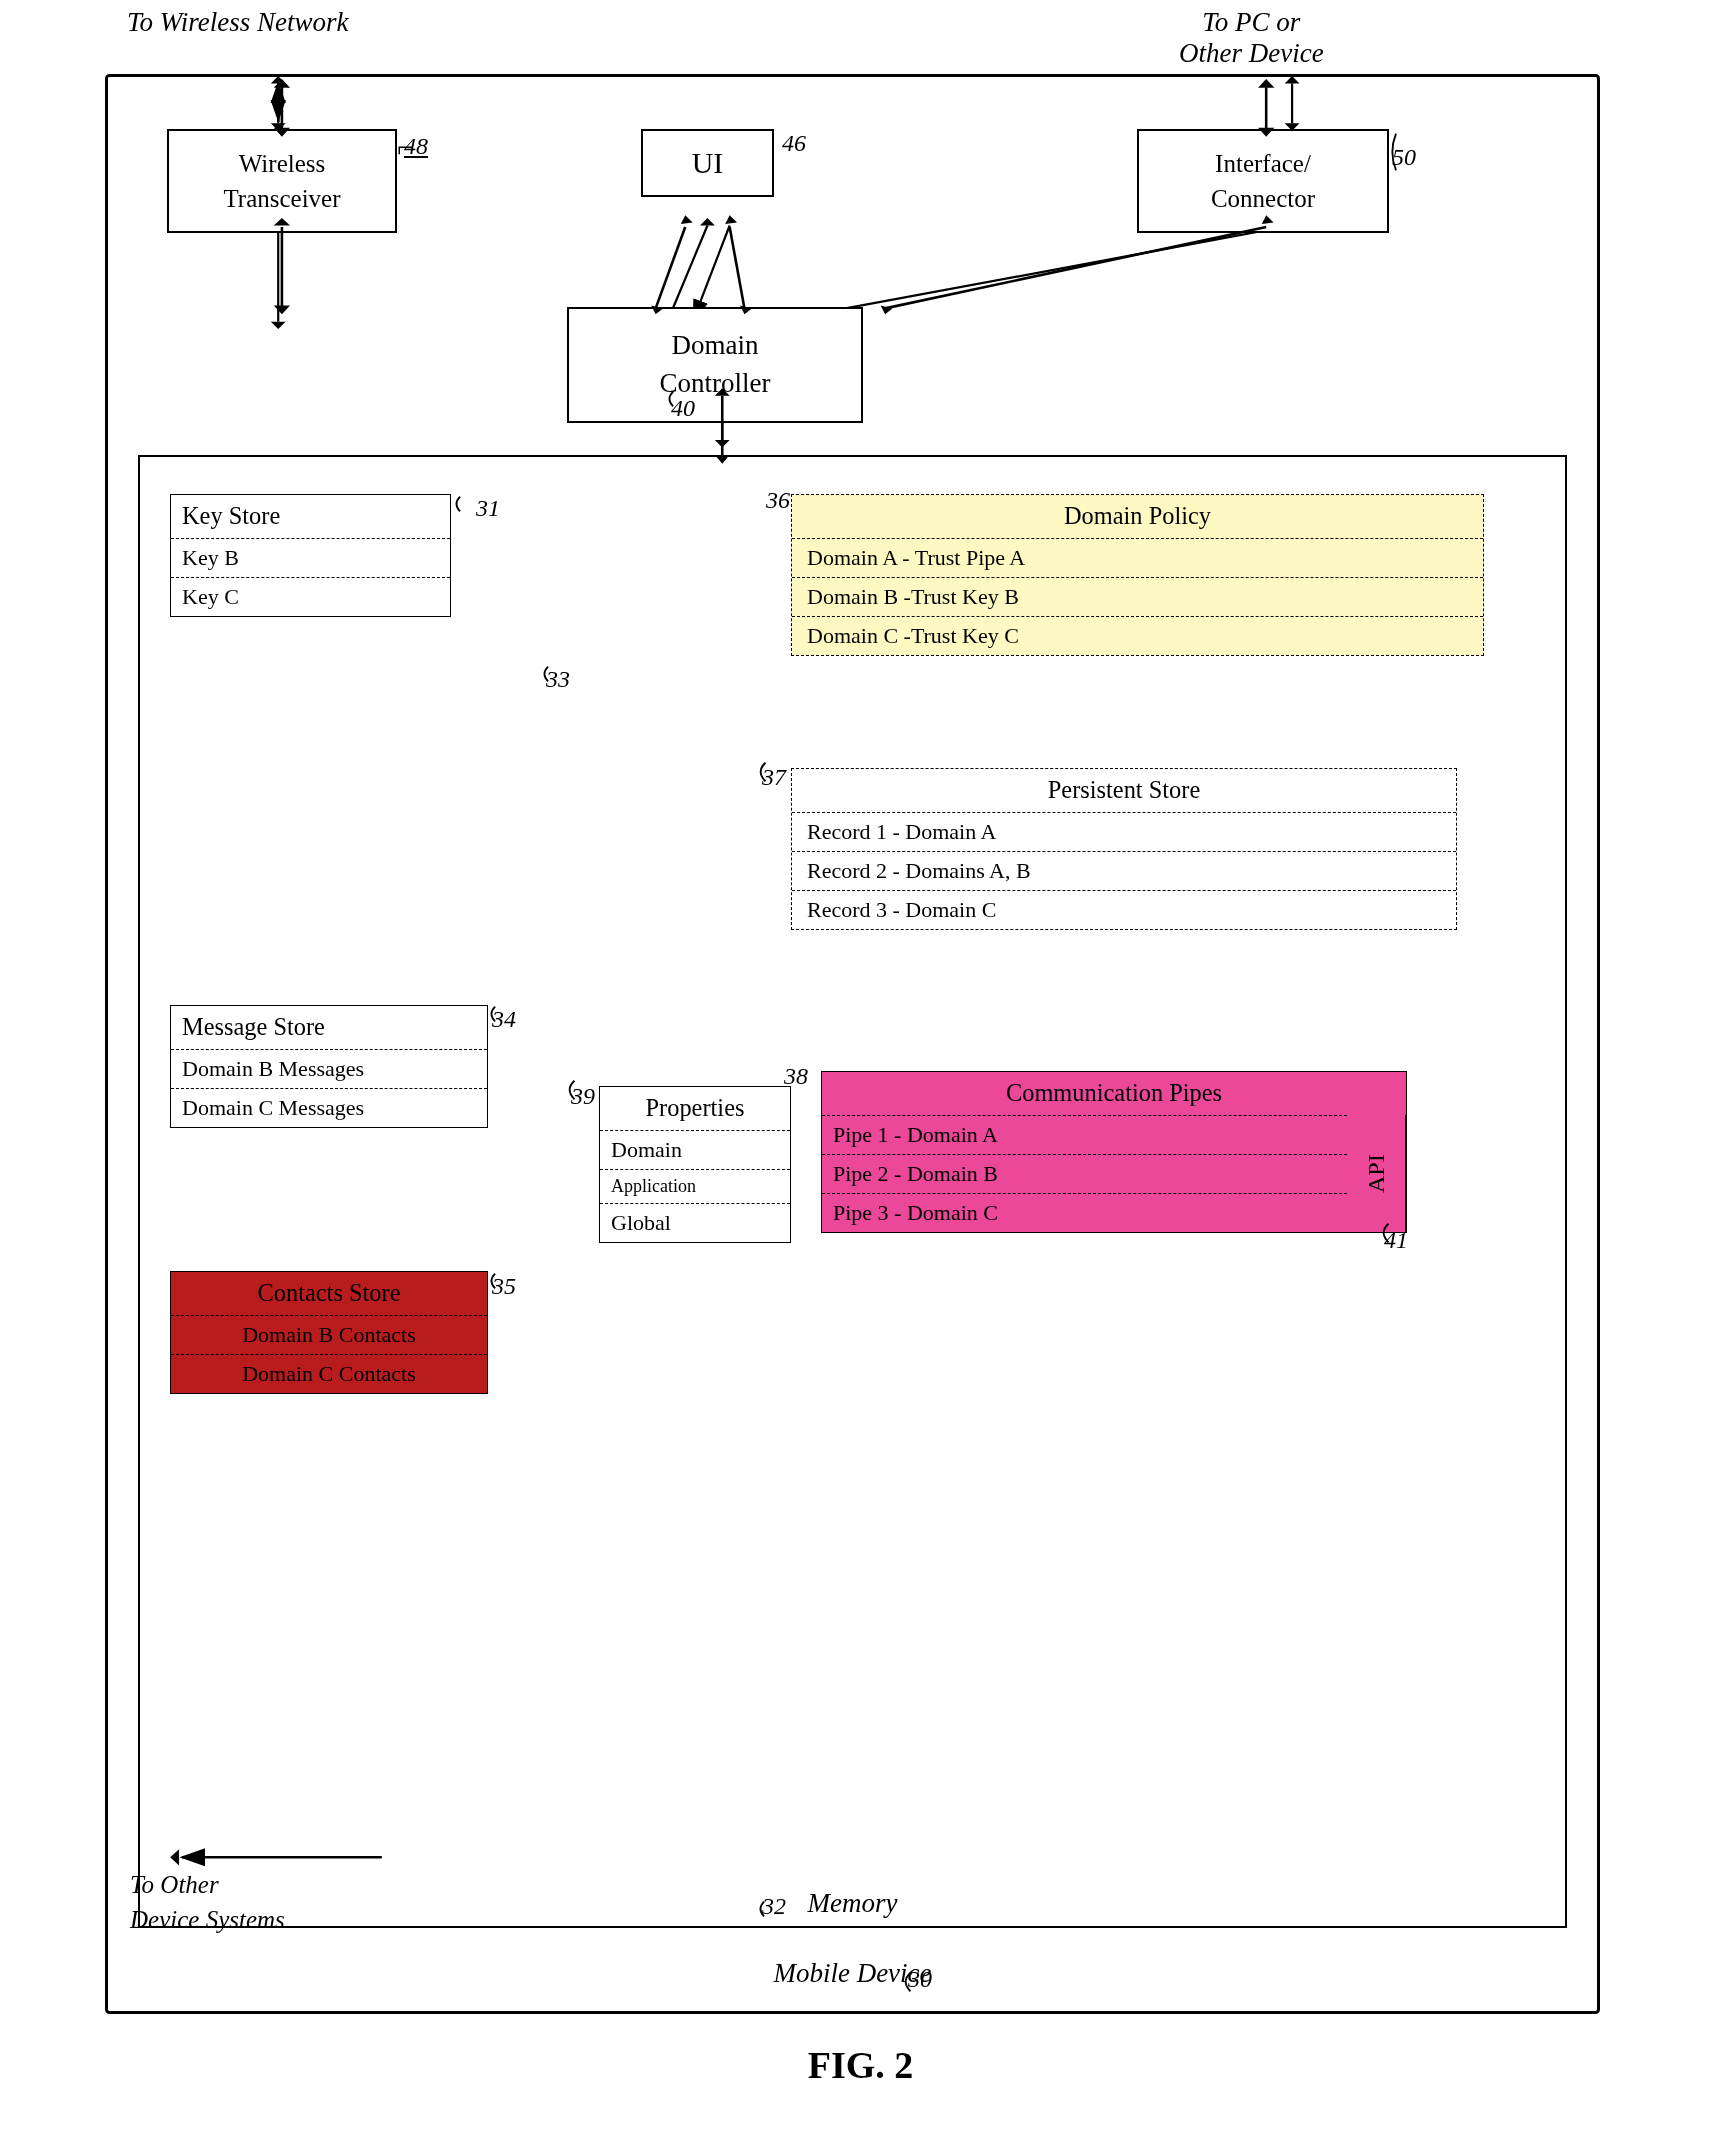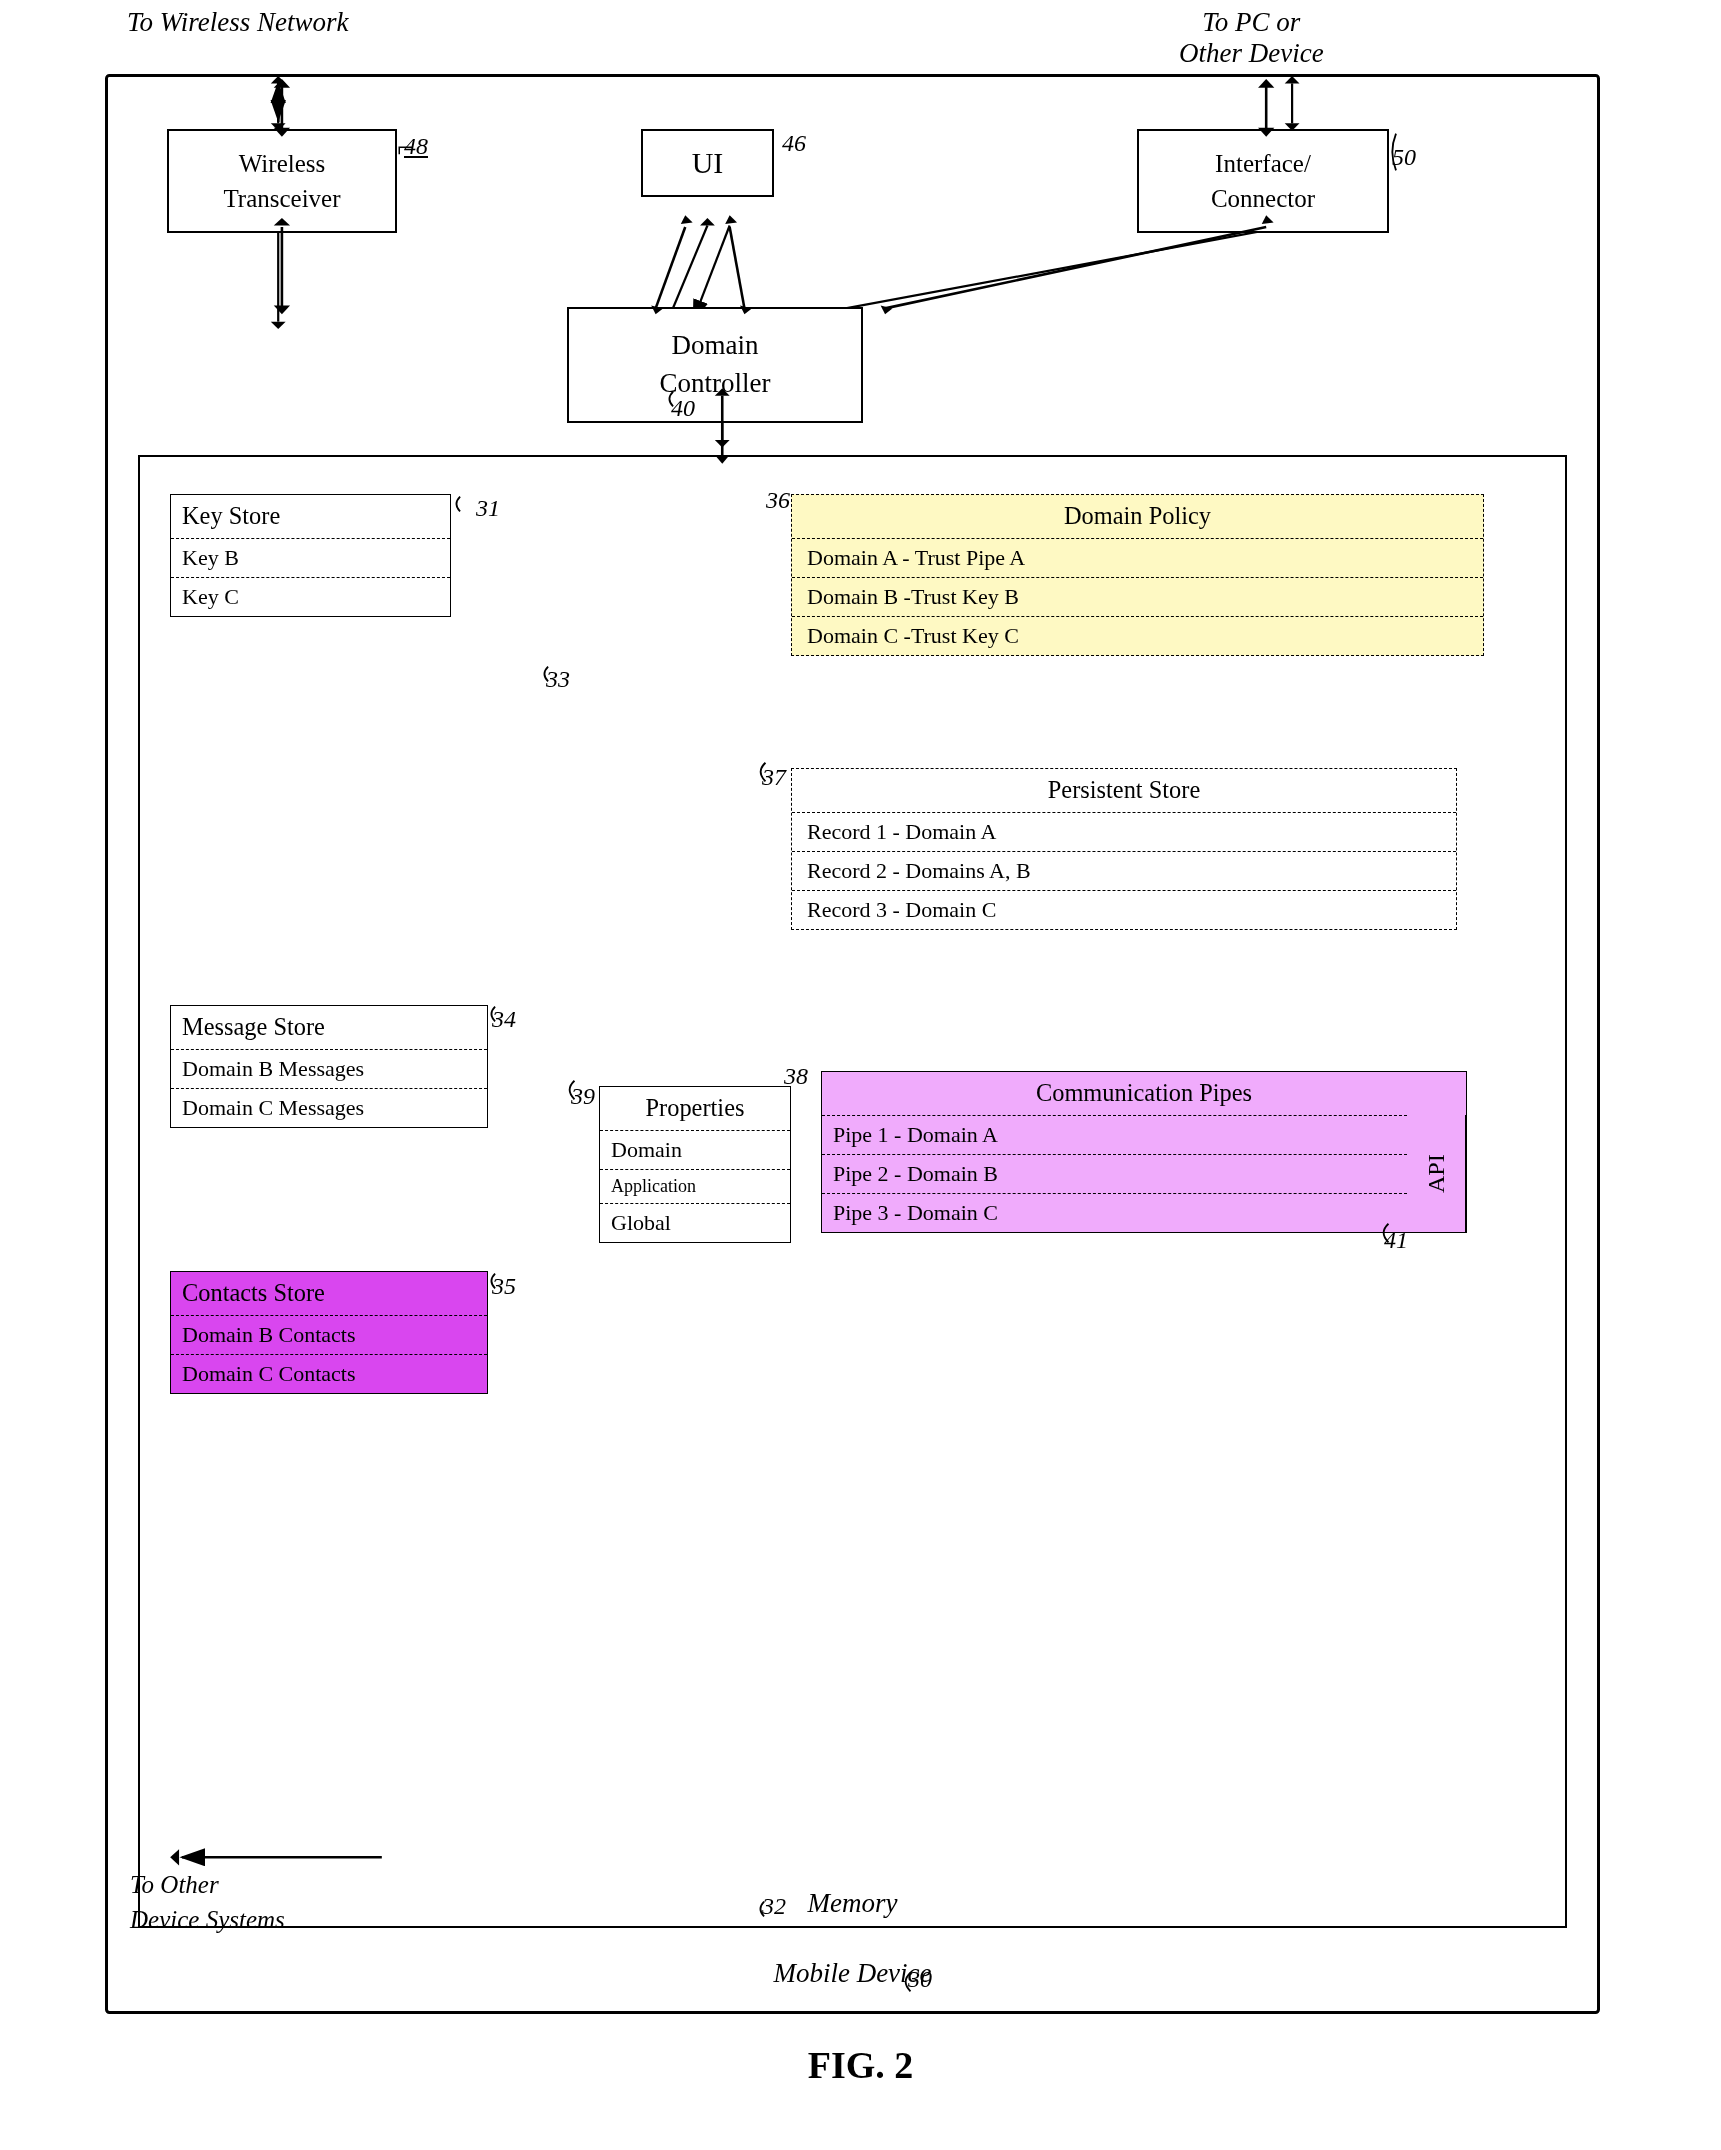--- a/index.html
+++ b/index.html
@@ -163,21 +163,21 @@
         <div style="font-size:24.4px; padding:7.4px 11px;">Message Store</div>
         <div style="font-size:22px; padding:6px 11px; border-top:1.5px dashed #000;">Domain B Messages</div>
         <div style="font-size:22px; padding:6px 11px; border-top:1.5px dashed #000;">Domain C Messages</div>
       </div>
 
       <div style="position:absolute; top:549px; left:352px; font-size:24px; font-style:italic;">34</div>
       <svg style="position:absolute;top:546px;left:344px;width:18.5px;height:22px;" viewBox="0 0 25 30" width="18.5" height="22">
         <path d="M 15 5 Q 5 15 15 25" stroke="#000" stroke-width="2.5" fill="none"></path>
       </svg>
 
-      <div style="position:absolute; top:814px; left:30px; width:318px; border:1.5px solid #000; background:#d946ef;">
+      <div style="position:absolute; top:814px; left:30px; width:318px; border:1.5px solid #000; background:#b91c1c;text-align:center;">
         <div style="font-size:24.4px; padding:7.4px 11px;">Contacts Store</div>
         <div style="font-size:22px; padding:6px 11px; border-top:1.5px dashed #000;">Domain B Contacts</div>
         <div style="font-size:22px; padding:6px 11px; border-top:1.5px dashed #000;">Domain C Contacts</div>
       </div>
 
       <div style="position:absolute; top:816px; left:352px; font-size:24px; font-style:italic;">35</div>
       <svg style="position:absolute;top:813px;left:344px;width:18.5px;height:22px;" viewBox="0 0 25 30" width="18.5" height="22">
         <path d="M 15 5 Q 5 15 15 25" stroke="#000" stroke-width="2.5" fill="none"></path>
       </svg>
 
@@ -207,21 +207,21 @@
         <div style="font-size:22px; padding:6px 11px; border-top:1.5px dashed #000;">Domain</div>
         <div style="font-size:18px; padding:6px 11px; border-top:1.5px dashed #000;">Application</div>
         <div style="font-size:22px; padding:6px 11px; border-top:1.5px dashed #000;">Global</div>
       </div>
 
       <div style="position:absolute; top:626px; left:431px; font-size:24px; font-style:italic;">39</div>
       <svg style="position:absolute;top:620px;left:421px;width:21px;height:26px;" viewBox="0 0 28 35" width="21" height="26">
         <path d="M 18 5 Q 5 17 18 30" stroke="#000" stroke-width="2.5" fill="none"></path>
       </svg>
 
-      <div style="position:absolute; top:614px; left:681px; width:646px; border:1.5px solid #000; background:#f0abfc;">
+      <div style="position:absolute; top:614px; left:681px; width:586px; border:1.5px solid #000; background:#ec4899;">
         <div style="font-size:24.4px; padding:7.4px 11px; text-align:center;">Communication Pipes</div>
         <div style="display:flex; align-items:stretch;">
           <div style="flex:1;">
             <div style="font-size:22px; padding:6px 11px; border-top:1.5px dashed #000;">Pipe 1 - Domain A</div>
             <div style="font-size:22px; padding:6px 11px; border-top:1.5px dashed #000;">Pipe 2 - Domain B</div>
             <div style="font-size:22px; padding:6px 11px; border-top:1.5px dashed #000;">Pipe 3 - Domain C</div>
           </div>
           <div style="width:59px; border-left:1.5px solid #000; display:flex; align-items:center; justify-content:center; font-size:24px; writing-mode:vertical-rl; text-orientation:mixed; transform:rotate(180deg);">
             API
           </div>

